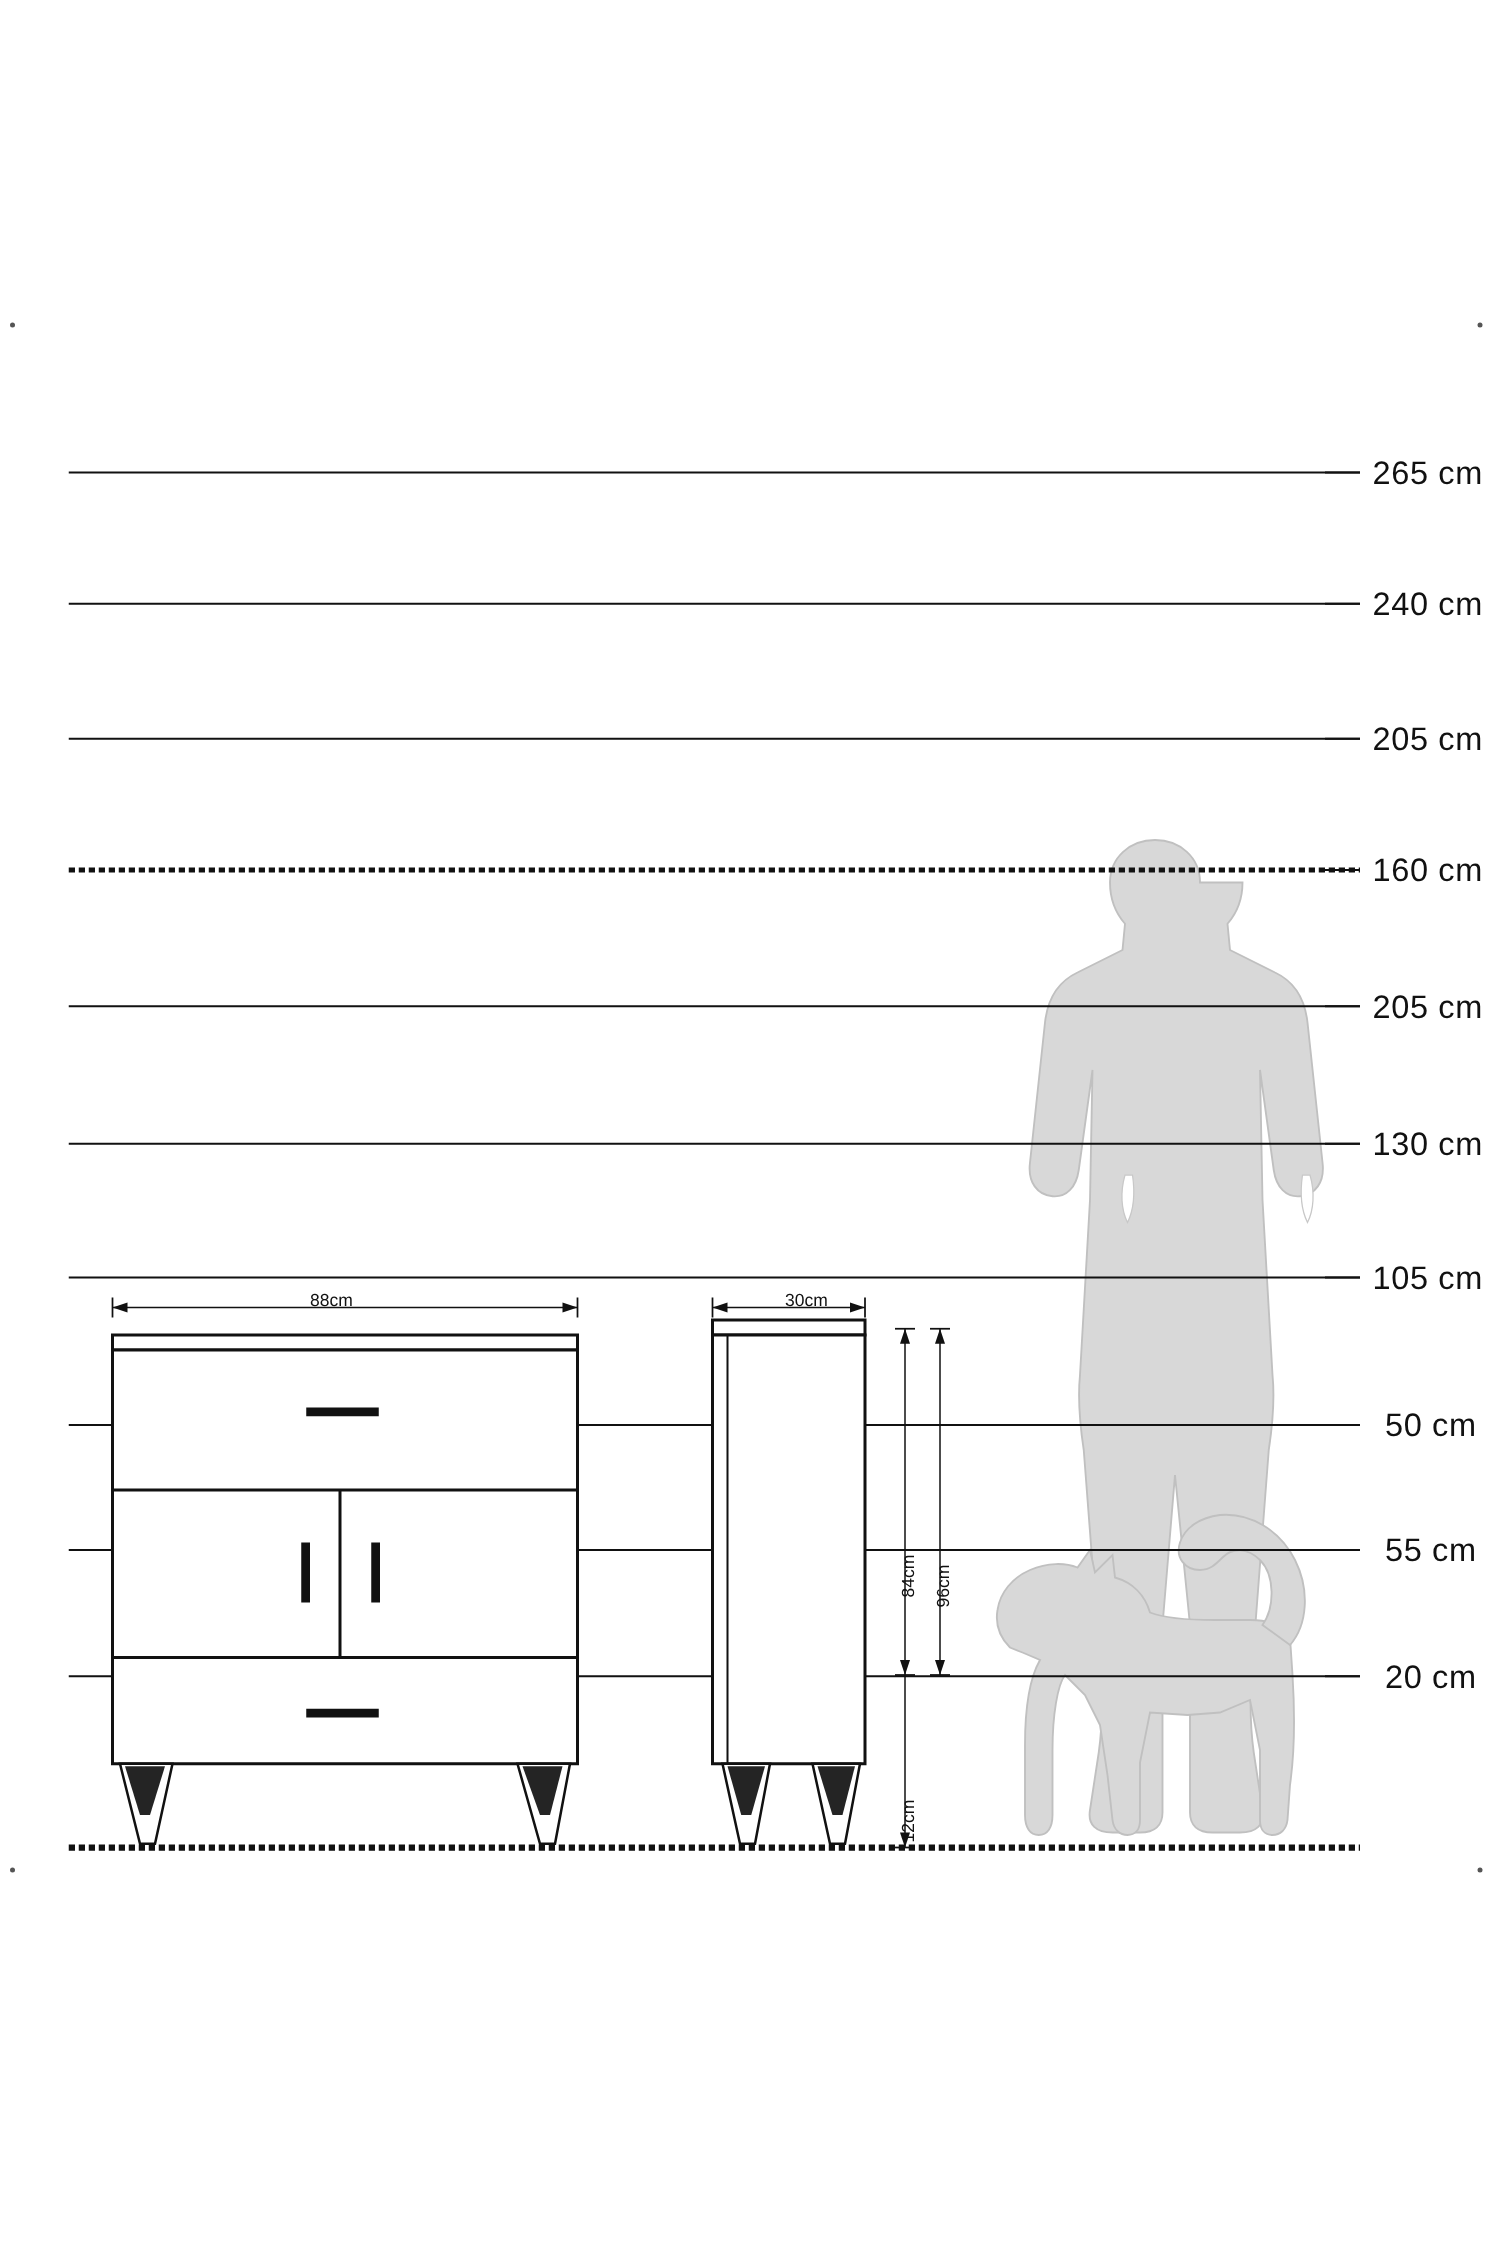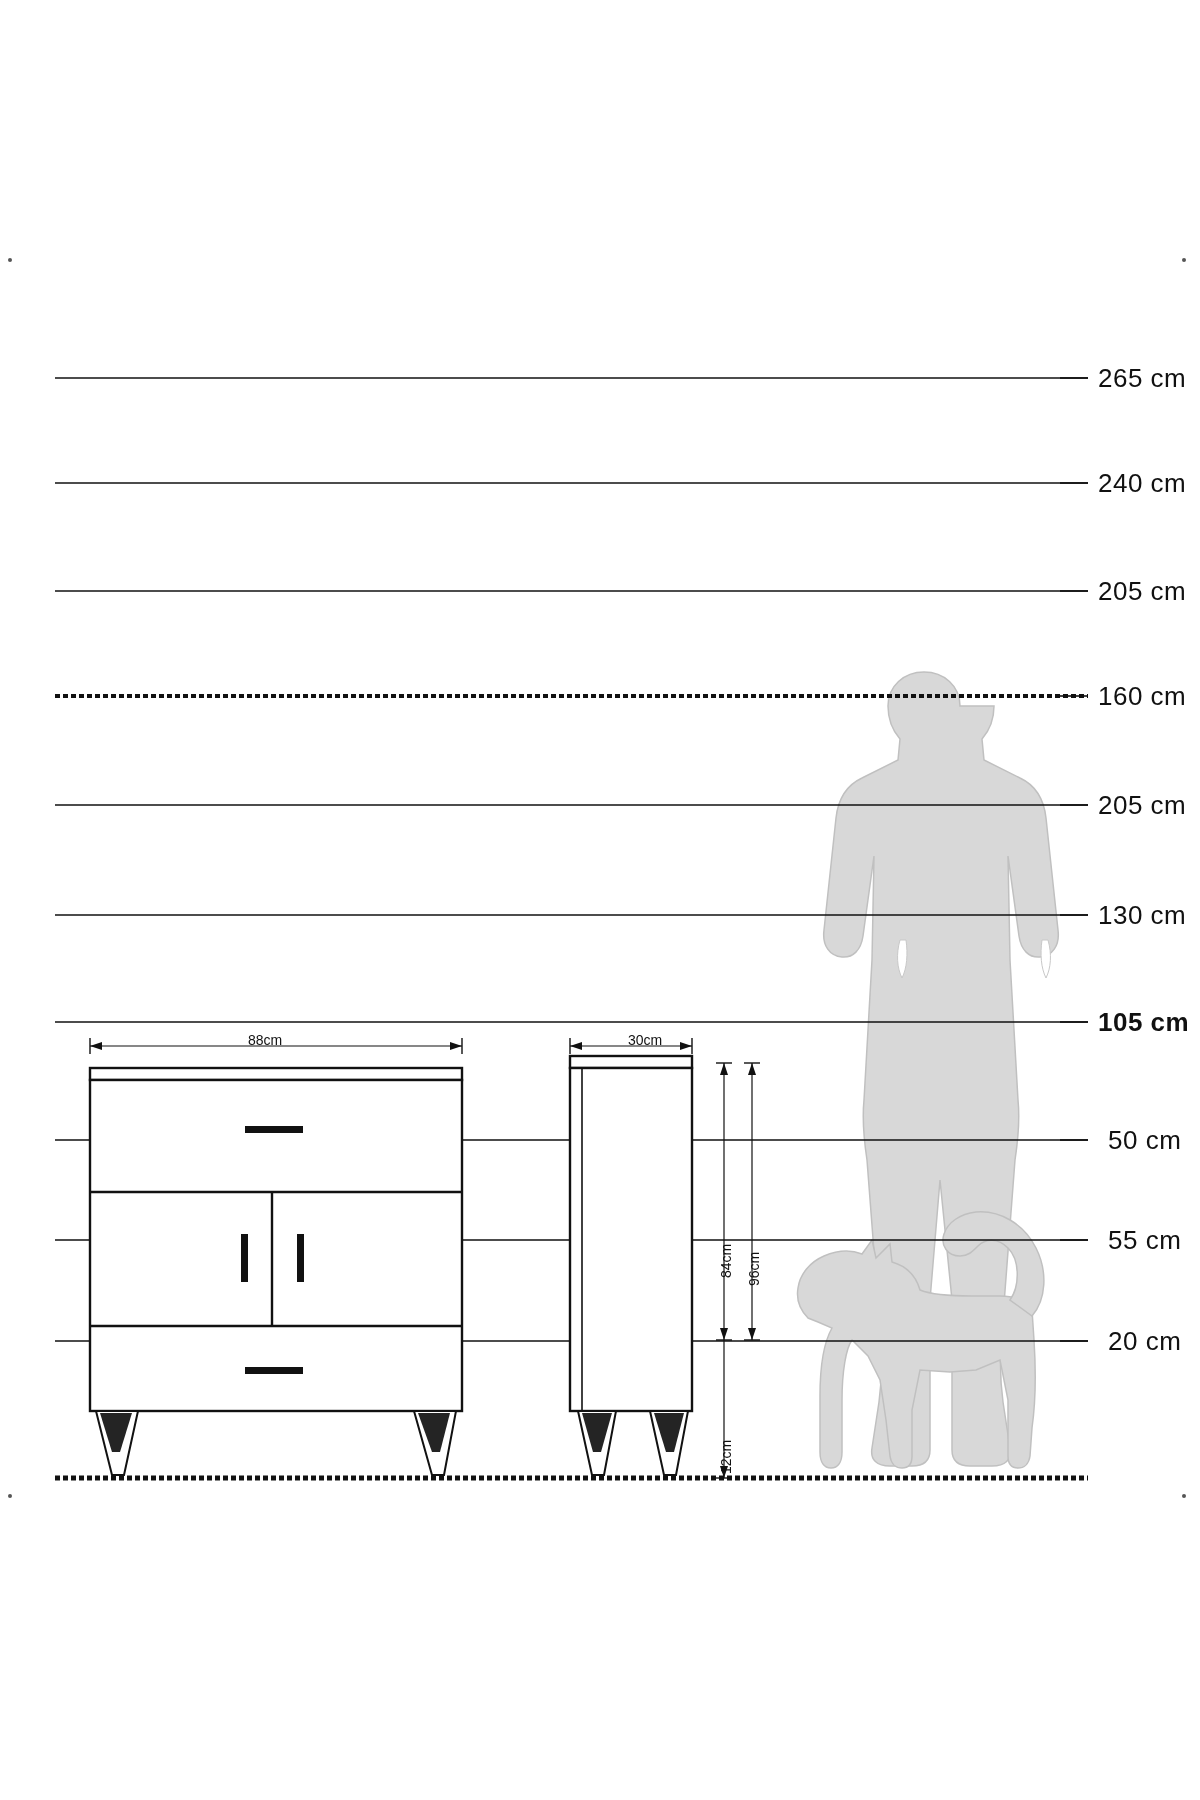--- a/index.html
+++ b/index.html
@@ -270,21 +270,21 @@
     <line x1="1060" y1="1240" x2="1088" y2="1240" stroke="#111111" stroke-width="1.6"></line>
     <line x1="1060" y1="1341" x2="1088" y2="1341" stroke="#111111" stroke-width="1.6"></line>
   </svg>
 
   <div class="scale-label" style="left:1098px; top:363px;">265 cm</div>
   <div class="scale-label" style="left:1098px; top:468px;">240 cm</div>
   <div class="scale-label" style="left:1098px; top:576px;">205 cm</div>
   <div class="scale-label" style="left:1098px; top:681px;">160 cm</div>
   <div class="scale-label" style="left:1098px; top:790px;">205 cm</div>
   <div class="scale-label" style="left:1098px; top:900px;">130 cm</div>
-  <div class="scale-label" style="left:1098px; top:1007px;font-weight:bold;">105 cm</div>
+  <div class="scale-label" style="left:1098px; top:1007px;">105 cm</div>
   <div class="scale-label" style="left:1108px; top:1125px;">50 cm</div>
   <div class="scale-label" style="left:1108px; top:1225px;">55 cm</div>
   <div class="scale-label" style="left:1108px; top:1326px;">20 cm</div>
 
   <div class="dim-label" style="left:248px; top:1032px;">88cm</div>
   <div class="dim-label" style="left:608px; top:1032px;margin-left:20px;">30cm</div>
   <div class="dim-label vert" style="left:718px; top:1278px;">84cm</div>
   <div class="dim-label vert" style="left:746px; top:1286px;">96cm</div>
   <div class="dim-label vert" style="left:718px; top:1474px;">12cm</div>
 

